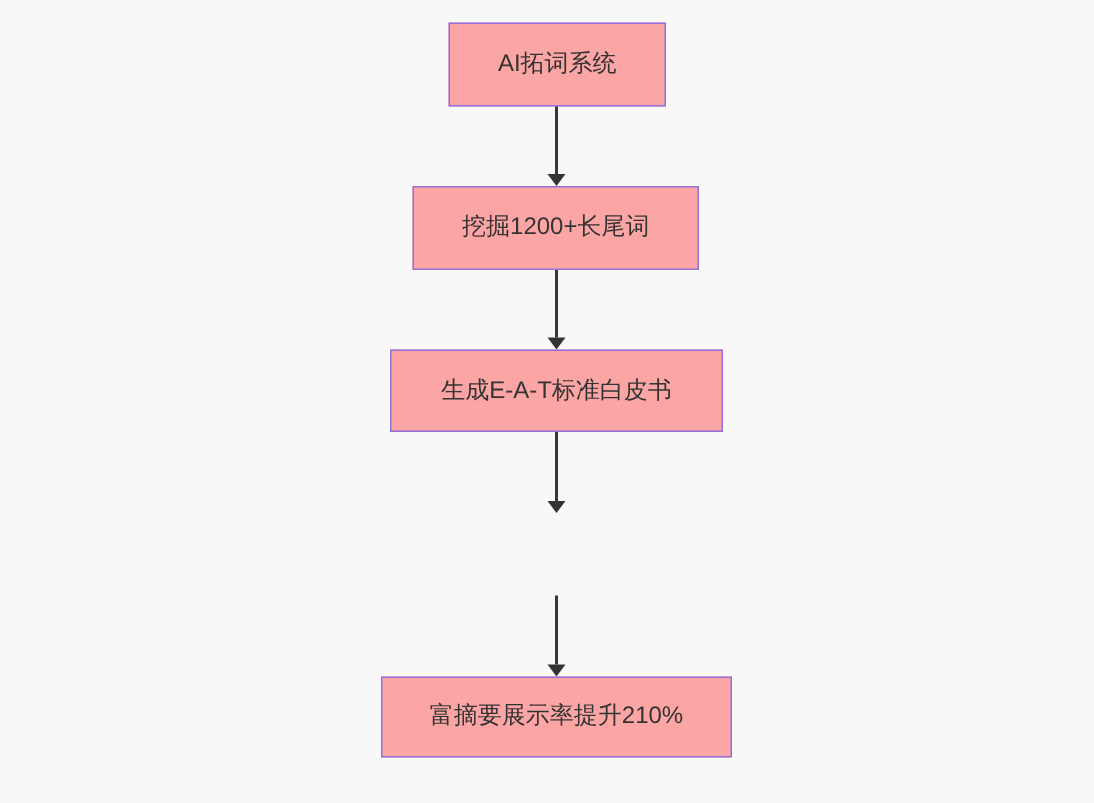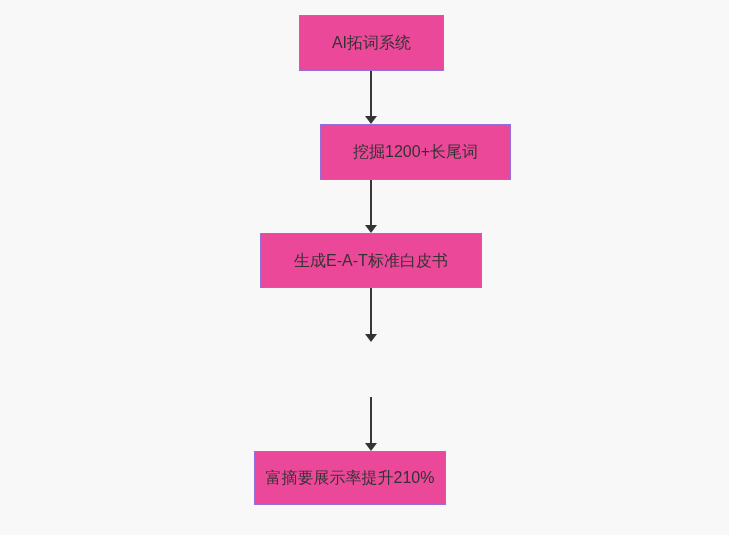--- a/index.html
+++ b/index.html
@@ -14,37 +14,37 @@
     overflow: hidden;
   }
   .canvas {
     position: relative;
     width: 729px;
     height: 535px;
   }
   .node {
     position: absolute;
     box-sizing: border-box;
-    background: #ec4899;
+    background: #fca5a5;
     border: 1px solid #9370DB;
     display: flex;
     align-items: center;
     justify-content: center;
   }
   .node-label {
     color: #333333;
     font-size: 16px;
     line-height: 1.2;
     white-space: nowrap;
   }
   .node-1 { left: 299px; top: 15px;  width: 145px; height: 56px; }
-  .node-2 { left: 275px; top: 124px; width: 191px; height: 56px; margin-left: 45px; }
+  .node-2 { left: 275px; top: 124px; width: 191px; height: 56px; }
   .node-3 { left: 260px; top: 233px; width: 222px; height: 55px; }
   .node-4 { left: 264px; top: 342px; width: 214px; height: 55px; }
-  .node-5 { left: 254px; top: 451px; width: 192px; height: 54px; }
+  .node-5 { left: 254px; top: 451px; width: 234px; height: 54px; }
 
   .arrow {
     position: absolute;
     left: 364px;
     width: 14px;
     display: flex;
     flex-direction: column;
     align-items: center;
   }
   .arrow-1 { top: 71px;  height: 53px; }

